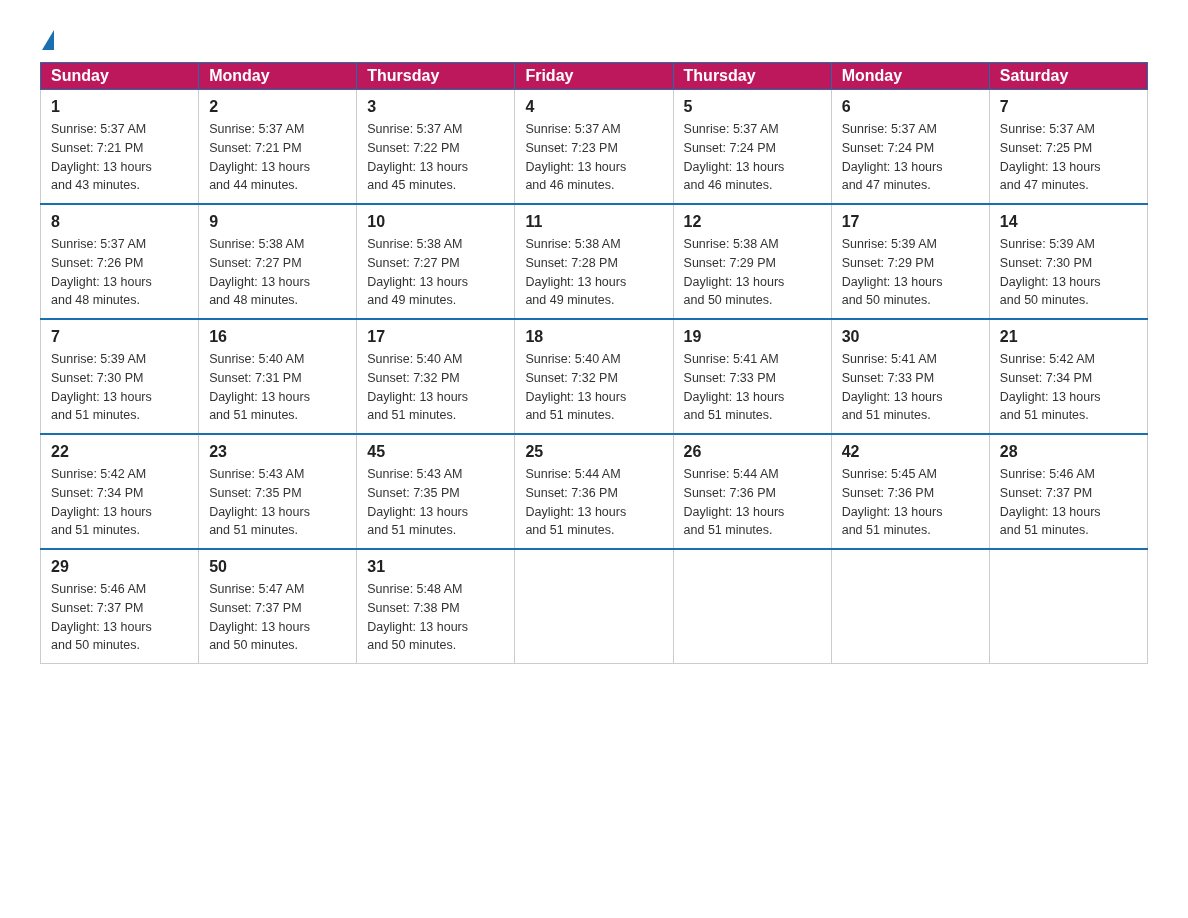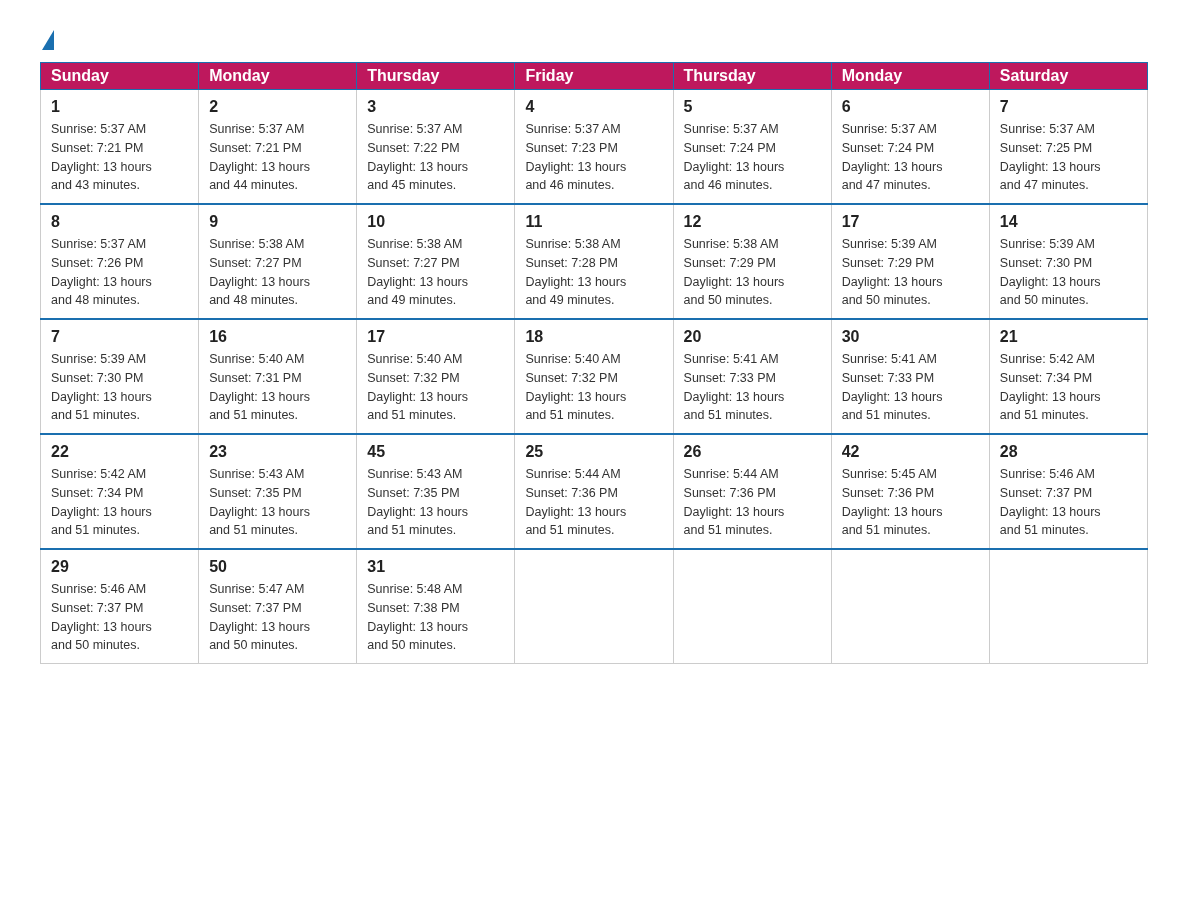--- a/index.html
+++ b/index.html
@@ -290,21 +290,21 @@
         <td>
         <div class="day-number">18</div>
         <div class="day-info">
           Sunrise: 5:40 AM<br>
           Sunset: 7:32 PM<br>
           Daylight: 13 hours<br>
           and 51 minutes.
         </div>
       </td>
         <td>
-        <div class="day-number">20</div>
+        <div class="day-number">19</div>
         <div class="day-info">
           Sunrise: 5:41 AM<br>
           Sunset: 7:33 PM<br>
           Daylight: 13 hours<br>
           and 51 minutes.
         </div>
       </td>
         <td>
         <div class="day-number">30</div>
         <div class="day-info">

